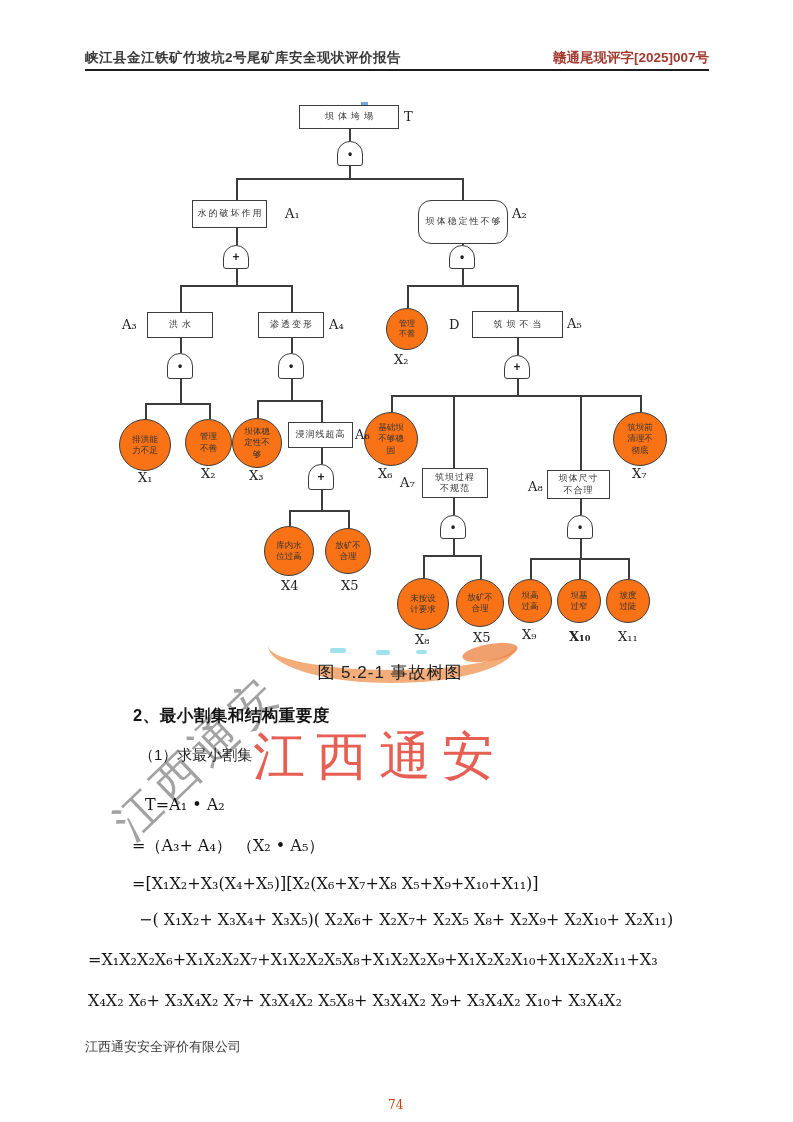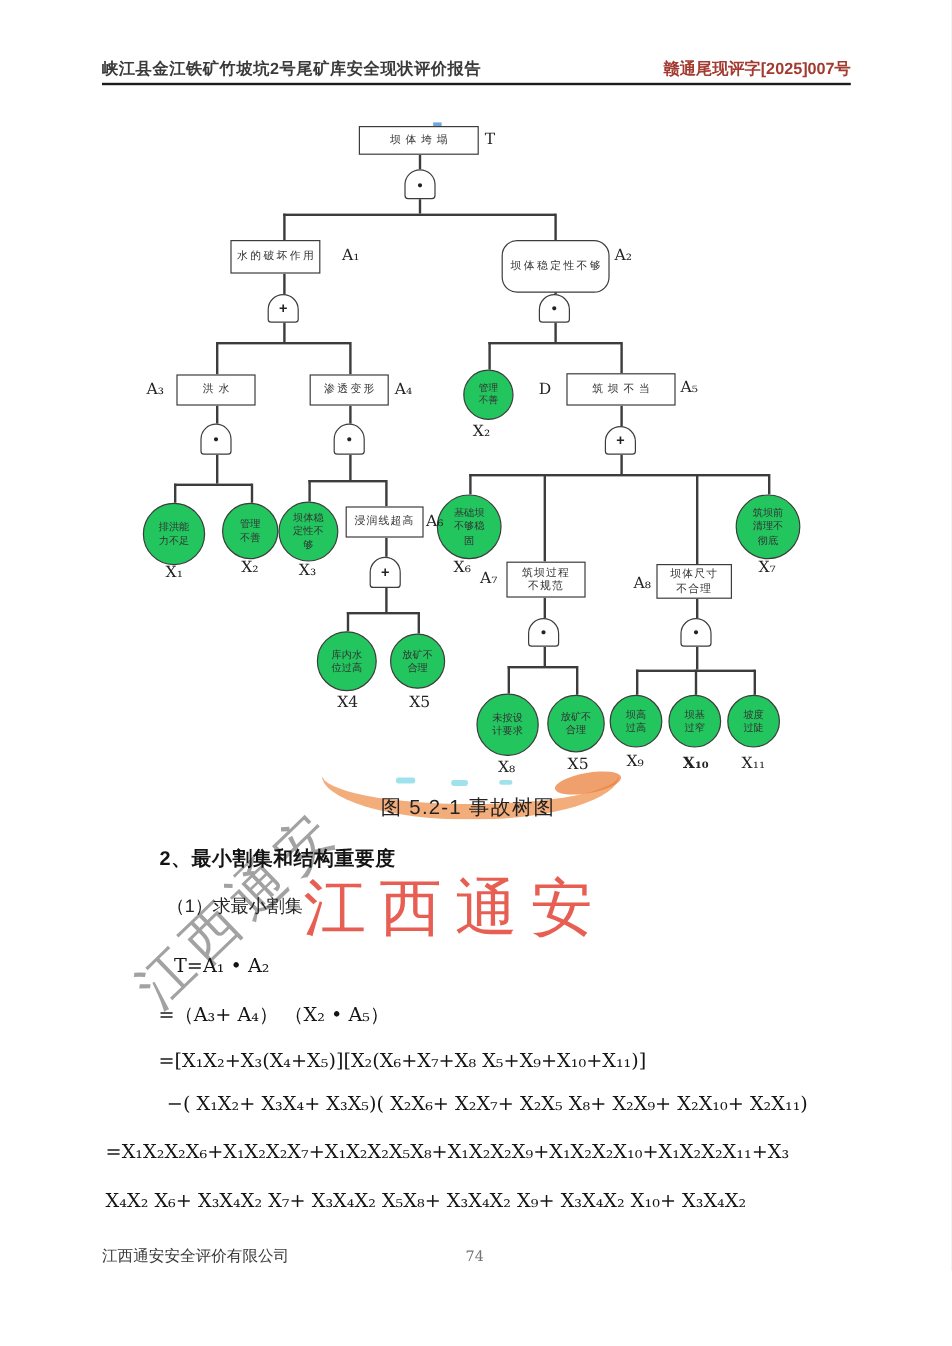--- a/index.html
+++ b/index.html
@@ -7,37 +7,37 @@
         font-family:"Liberation Sans","DejaVu Sans",sans-serif;color:#2e2e2e;}
   
   .hdr-left{position:absolute;left:85px;top:49px;font-size:13.5px;font-weight:bold;color:#3a3a3a;letter-spacing:.5px;}
   .hdr-right{position:absolute;right:84px;top:49px;font-size:13.5px;font-weight:bold;color:#a23a30;}
   .hdr-rule{position:absolute;left:85px;top:69px;width:624px;height:2px;background:#1c1c1c;}
   
   .vl{position:absolute;width:1.5px;background:#3c3c3c;}
   .hl{position:absolute;height:1.5px;background:#3c3c3c;}
   .box{position:absolute;border:1.5px solid #3c3c3c;background:#fff;display:flex;align-items:center;justify-content:center;
        text-align:center;font-size:9px;color:#333;line-height:1.25;box-sizing:border-box;}
-  .circle{position:absolute;border:1.5px solid #3c3c3c;border-radius:50%;background:#22c55e;display:flex;align-items:center;
+  .circle{position:absolute;border:1.5px solid #3c3c3c;border-radius:50%;background:#f97316;display:flex;align-items:center;
        justify-content:center;text-align:center;font-size:8.5px;color:#333;line-height:1.3;box-sizing:border-box;font-family:Liberation Serif, serif;}
   .gate{position:absolute;border:1.5px solid #3c3c3c;border-radius:13px 13px 3px 3px;background:#fff;display:flex;
        align-items:center;justify-content:center;font-size:12px;font-weight:bold;color:#222;box-sizing:border-box;}
   .nlabel{position:absolute;font-family:"DejaVu Serif","Liberation Serif",serif;font-size:13px;color:#222;white-space:nowrap;}
   .t2{width:19px;display:inline-block;}
   .t3{width:29px;display:inline-block;}
   .t5{width:48px;display:inline-block;}
   .one{white-space:nowrap;}
   
   .caption{position:absolute;left:0;top:661px;width:780px;text-align:center;font-size:17px;color:#222;letter-spacing:1px;}
   .heading{position:absolute;left:133px;top:705px;font-size:16.5px;font-weight:bold;color:#141414;letter-spacing:.5px;}
   .subheading{position:absolute;left:139px;top:746px;font-size:15px;color:#222;}
   .formula{position:absolute;font-family:"DejaVu Serif","Liberation Serif",serif;font-size:16px;color:#141414;white-space:nowrap;}
   
   .foot-company{position:absolute;left:85px;top:1038px;font-size:13px;color:#3a3a3a;}
-  .foot-page{position:absolute;left:388px;top:1040px;font-size:12px;font-family:"DejaVu Serif",serif;color:#737373;}
+  .foot-page{position:absolute;left:388px;top:1098px;font-size:12px;font-family:"DejaVu Serif",serif;color:#c2410c;}
   
   .wm-red{position:absolute;left:253px;top:722px;font-size:52px;letter-spacing:11px;color:#e23c2e;opacity:.82;z-index:0;white-space:nowrap;}
   .wm-diag{position:absolute;left:122px;top:800px;font-size:46px;letter-spacing:7px;color:rgba(70,70,70,.5);z-index:0;
            transform:rotate(-44deg);transform-origin:0 50%;white-space:nowrap;}
   .wm-smile{position:absolute;left:268px;top:608px;width:248px;height:62px;border-radius:50%;
            border-bottom:13px solid rgba(240,152,90,.8);z-index:0;}
   .wm-blob{position:absolute;left:462px;top:644px;width:56px;height:17px;border-radius:50%;
            background:rgba(234,128,60,.75);transform:rotate(-10deg);z-index:0;}
   .cyan{position:absolute;background:#8fdde9;border-radius:2px;opacity:.85;z-index:0;}
   .bluedot{position:absolute;left:361px;top:102px;width:7px;height:5px;background:#4f8fd0;opacity:.8;}

